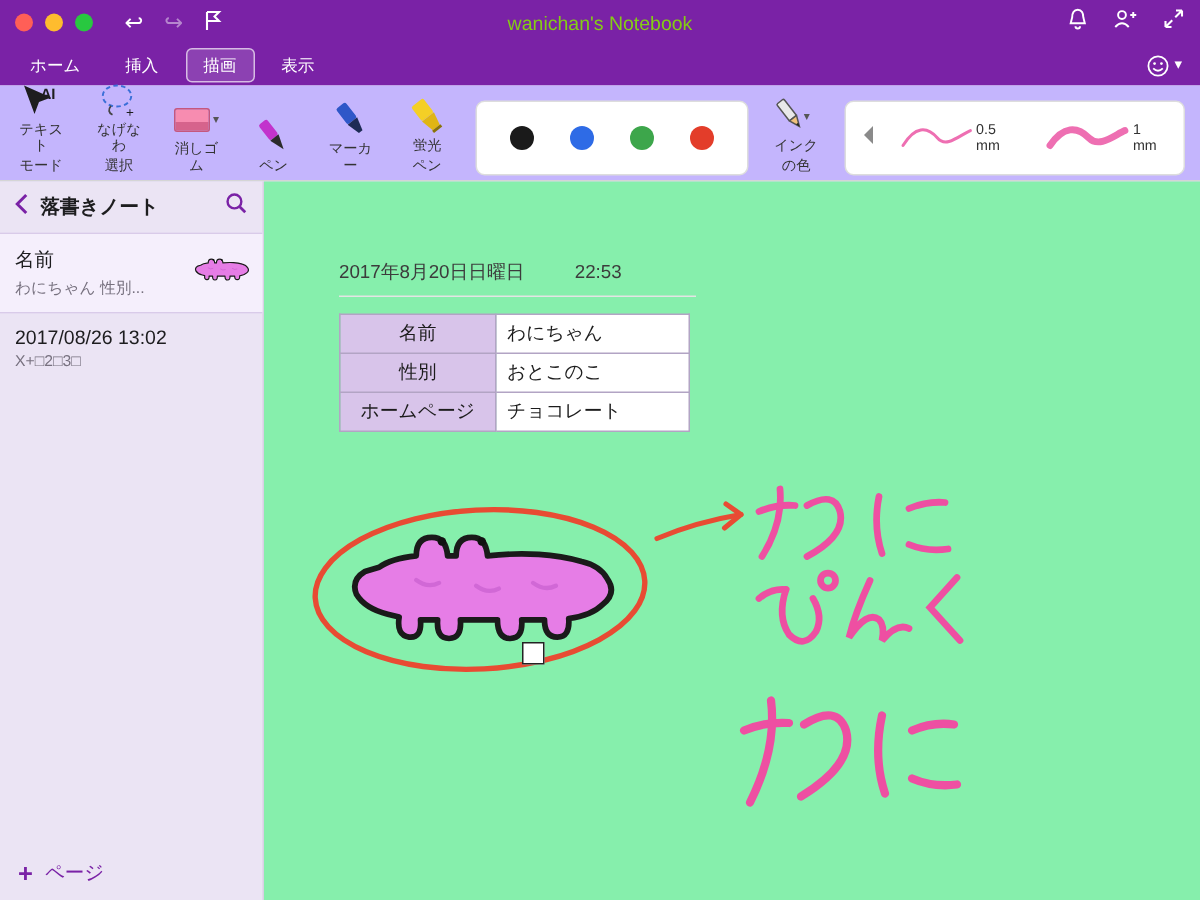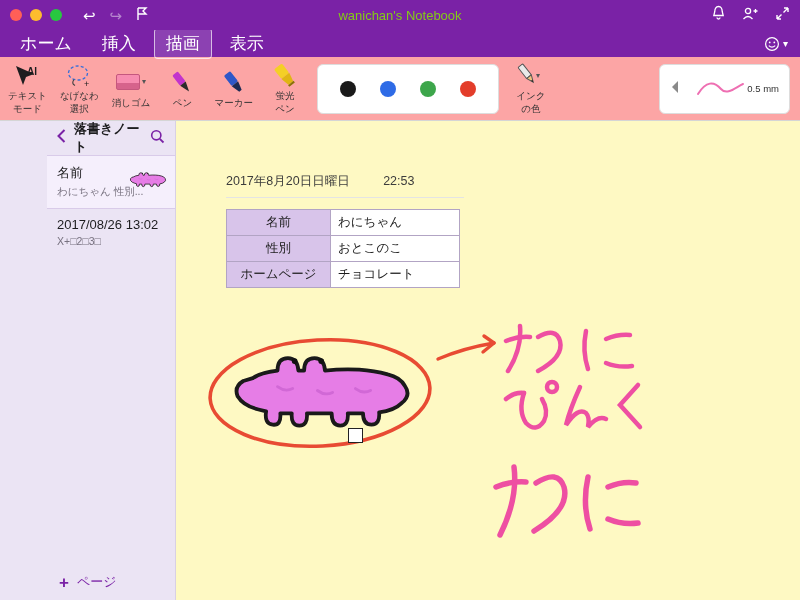--- a/index.html
+++ b/index.html
@@ -10,52 +10,52 @@
   .titlebar { height:30px; background:#7a22a6; display:flex; align-items:center; position:relative; padding:0 10px; }
   .traffic { display:flex; gap:8px; align-items:center; margin-right:14px; }
   .light { width:12px; height:12px; border-radius:50%; display:inline-block; }
   .tb-ic { color:#fff; font-size:15px; margin:0 7px; line-height:1; cursor:default; }
   .dim { opacity:.45; }
   .tb-title { position:absolute; left:0; right:0; text-align:center; color:#84cc16; font-size:13px; pointer-events:none; }
   .tb-right { margin-left:auto; display:flex; align-items:center; gap:16px; z-index:2; }
 
   
   .tabbar { height:27px; background:#7a22a6; display:flex; align-items:center; padding:0 8px; gap:6px; }
-  .tab { color:#fff; font-size:17px; padding:3px 11px; border-radius:4px; border:1px solid transparent; }
+  .tab { color:#fff; font-size:11px; padding:3px 11px; border-radius:4px; border:1px solid transparent; }
   .tab.active { background:rgba(255,255,255,.14); border-color:rgba(255,255,255,.65); }
   .tabbar-right { margin-left:auto; display:flex; align-items:center; gap:3px; color:#fff; font-size:10px; padding-right:4px; }
 
   
-  .ribbon { height:64px; background:#fca5a5; border-bottom:1px solid #d5d5d5; display:flex; align-items:center; padding:13px 8px; gap:13px; }
+  .ribbon { height:64px; background:#c4b5fd; border-bottom:1px solid #d5d5d5; display:flex; align-items:flex-end; padding:3px 8px; gap:13px; }
   .tool { display:flex; flex-direction:column; align-items:center; gap:2px; font-size:9.5px; color:#333; line-height:1.15; text-align:center; min-width:38px; }
   .tool .ic { height:27px; display:flex; align-items:center; justify-content:center; }
   .drop { font-size:8px; color:#555; margin-left:2px; }
   .group { background:#fff; border:1px solid #ddd; border-radius:6px; height:50px; display:flex; align-items:center; }
   .colors-group { padding:0 22px; gap:24px; }
   .swatch { width:16px; height:16px; border-radius:50%; display:inline-block; }
   .width-group { padding:0 10px; gap:14px; margin-left:auto; margin-right:2px; }
   .wcol { display:flex; align-items:center; gap:1px; font-size:9.5px; color:#333; }
   .eraser-rect { width:24px; height:16px; border-radius:2px; background:linear-gradient(180deg,#f78cb0 0%,#f78cb0 58%,#d6638c 58%,#d6638c 100%); border:1px solid #c5577e; }
   .penrot { transform:rotate(-38deg); }
 
   
   .main { display:flex; height:479px; }
-  .sidebar { width:176px; background:#ebe4f4; border-right:1px solid #d8d0e4; display:flex; flex-direction:column;padding-left:47px; }
+  .sidebar { width:176px; background:#ebe4f4; border-right:1px solid #d8d0e4; display:flex; flex-direction:column; }
   .sb-head { height:34px; display:flex; align-items:center; padding:0 10px; gap:8px; }
   .sb-title { font-size:13px; font-weight:bold; color:#1d1d1f; flex:1; }
   .pages { flex:1; }
   .page-item { padding:8px 10px 9px; position:relative; }
   .page-item.selected { background:#f5effc; border-top:1px solid #d9cbe9; border-bottom:1px solid #d9cbe9; }
   .pi-title { font-size:13px; color:#1d1d1f; margin-bottom:3px; }
   .pi-sub { font-size:10.5px; color:#77717f; }
   .pi-thumb { position:absolute; right:6px; top:9px; width:40px; height:28px; }
   .sb-foot { padding:9px 12px; display:flex; align-items:center; gap:8px; color:#7a22a6; font-size:13px; }
   .plus { font-size:17px; line-height:1; font-weight:bold; }
 
-  .canvas { flex:1; position:relative; background:#fef9c3; }
+  .canvas { flex:1; position:relative; background:#86efac; }
   .dateblock { position:absolute; left:50px; top:52px; width:238px; border-bottom:1px solid #e4e4e4; padding-bottom:7px; font-size:12.5px; color:#3c3c3c; }
   .dateblock .time { margin-left:30px; }
 
   table.note { position:absolute; left:50px; top:88px; border-collapse:collapse; font-size:12.5px; }
   table.note td { border:1px solid #b2a4c4; height:26px; }
   td.lab { background:#d8c4ea; width:104px; text-align:center; color:#1c1c1c; }
   td.val { background:#fff; width:129px; padding-left:7px; color:#1c1c1c; }
   td.val a { color:#2d4ecd; text-decoration:underline; }
 
   .abs { position:absolute; }
@@ -220,20 +220,26 @@
     <span>
       <svg width="10" height="14" viewBox="0 0 10 14">
           <polygon points="8,1 2,7 8,13" fill="#8a8a8a"></polygon>
         </svg>
     </span>
     <span class="wcol">
       <svg width="52" height="22" viewBox="0 0 52 22">
           <path d="M4,16 C12,3 20,3 27,11 C33,18 42,9 49,6" fill="none" stroke="#ee6fb2" stroke-width="2" stroke-linecap="round"></path>
         </svg>
       <span>0.5 mm</span>
+    </span>
+    <span class="wcol">
+      <svg width="58" height="22" viewBox="0 0 58 22">
+          <path d="M4,16 C13,3 22,3 30,11 C37,18 47,9 54,6" fill="none" stroke="#ee6fb2" stroke-width="4.6" stroke-linecap="round"></path>
+        </svg>
+      <span>1 mm</span>
     </span>
   </div>
 </div>
 
 <div class="main">
   <aside class="sidebar">
     <div class="sb-head">
       <span>
         <svg width="9" height="14" viewBox="0 0 9 14">
             <path d="M7.5,1 L1.5,7 L7.5,13" fill="none" stroke="#7a22a6" stroke-width="2"></path>

